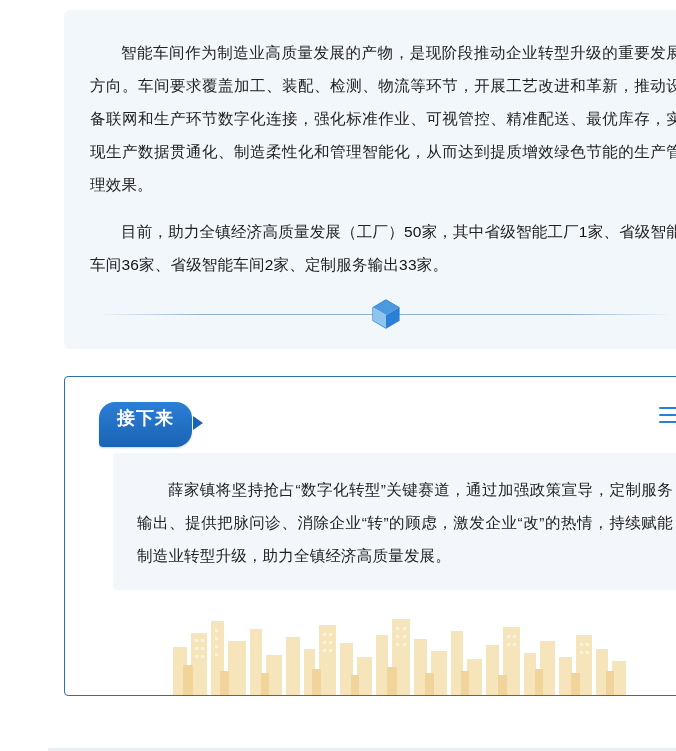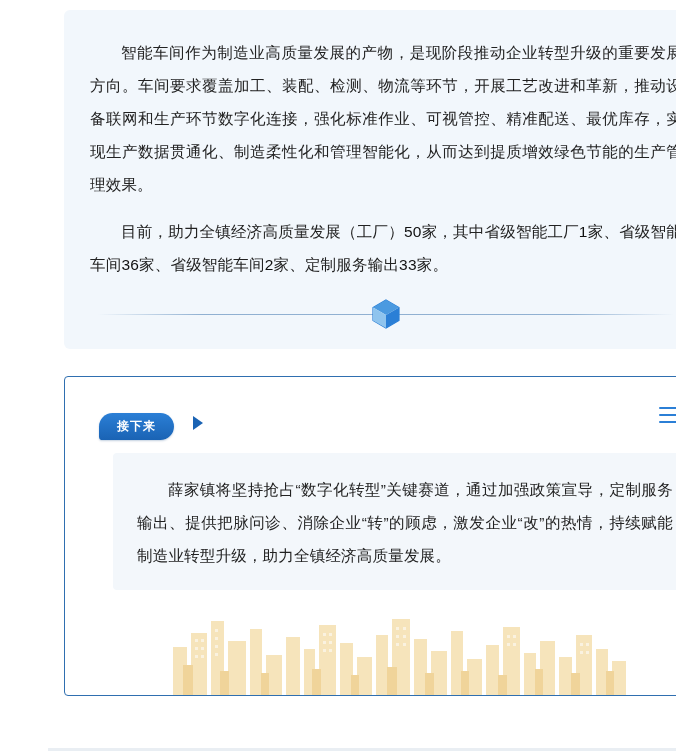--- a/index.html
+++ b/index.html
@@ -91,27 +91,27 @@
   }
 
   .badge-row {
     position: relative;
     height: 56px;
   }
 
   .badge {
     position: absolute;
     left: 34px;
-    top: 36px;
+    top: 25px;
     background: linear-gradient(180deg, #2b7fd6 0%, #1a63b4 100%);
     color: #ffffff;
-    font-size: 12px;
+    font-size: 18px;
     font-weight: bold;
     letter-spacing: 1px;
-    padding: 7px 18px 8px 18px;
+    padding: 7px 18px 20px 18px;
     border-radius: 16px 16px 16px 4px;
     box-shadow: 0 1px 2px rgba(20,70,130,0.25);
     line-height: 1;
   }
   .badge-tail {
     position: absolute;
     left: 128px;
     top: 39px;
     width: 0;
     height: 0;

